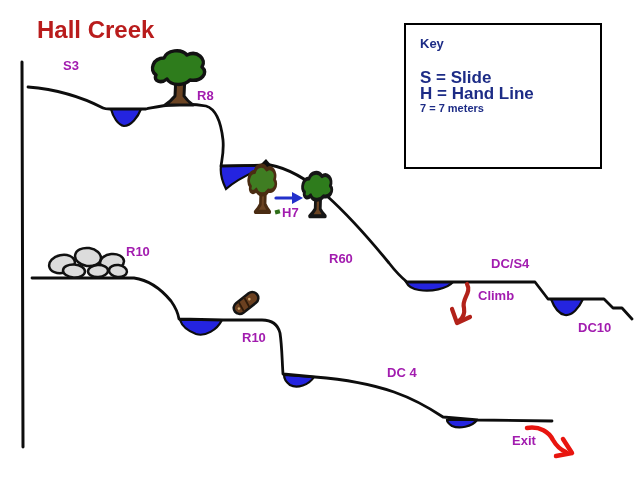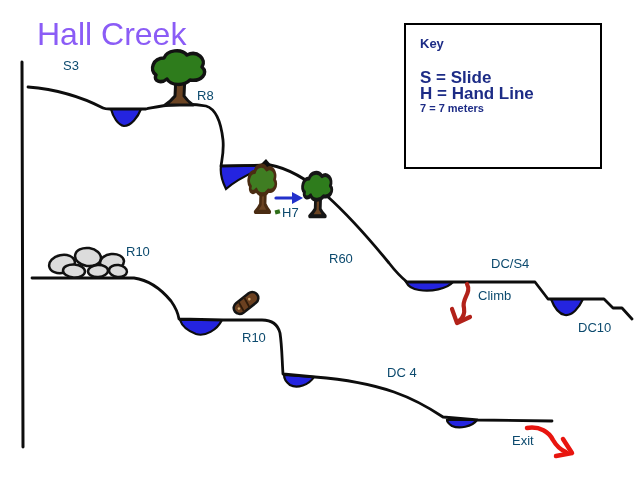--- a/index.html
+++ b/index.html
@@ -1,21 +1,21 @@
 <!DOCTYPE html>
 <html><head>
 <meta charset="utf-8">
 <style>
   html,body{margin:0;padding:0;background:#ffffff;}
   .stage{position:relative;width:640px;height:480px;background:#ffffff;overflow:hidden;
          font-family:"Liberation Sans",sans-serif;}
   .drawing{position:absolute;left:0;top:0;}
-  .title{position:absolute;left:37px;top:16px;font-size:32px;font-weight:normal;
-         color:#8b5cf6;letter-spacing:0px;}
-  .lbl{position:absolute;font-size:13px;font-weight:normal;color:#0c4a6e;white-space:nowrap;}
+  .title{position:absolute;left:37px;top:16px;font-size:24px;font-weight:bold;
+         color:#b91c1c;letter-spacing:0px;}
+  .lbl{position:absolute;font-size:13px;font-weight:bold;color:#a21caf;white-space:nowrap;}
   .lbl-s3{left:63px;top:58px;}
   .lbl-r8{left:197px;top:88px;}
   .lbl-h7{left:282px;top:205px;}
   .lbl-r60{left:329px;top:219px;margin-top:32px;}
   .lbl-r10a{left:126px;top:244px;}
   .lbl-r10b{left:242px;top:330px;}
   .lbl-dcs4{left:491px;top:256px;}
   .lbl-escape{left:478px;top:288px;}
   .lbl-dc10{left:578px;top:320px;}
   .lbl-dc4{left:387px;top:365px;}

